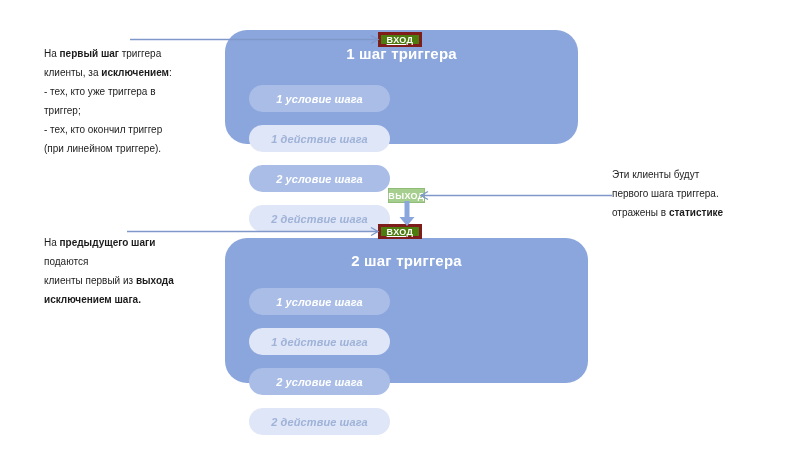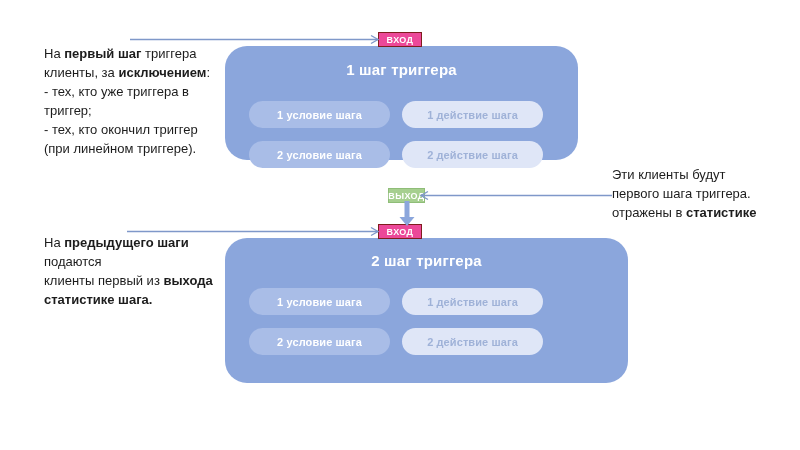--- a/index.html
+++ b/index.html
@@ -21,43 +21,44 @@
     inset: 0;
   }
 
   
   .step-panel {
     position: absolute;
     background: #8ba6dc;
     border-radius: 22px;
     box-sizing: border-box;
   }
-  #step-panel-1 { left: 225px; top: 46px; width: 353px; height: 114px; }
-  #step-panel-2 { left: 225px; top: 238px; width: 403px; height: 145px; }
+  #step-panel-1 { left: 225px; top: 30px; width: 353px; height: 114px; }
+  #step-panel-2 { left: 225px; top: 238px; width: 363px; height: 145px; }
 
   .step-title {
     position: absolute;
     left: 0;
     right: 0;
     text-align: center;
     color: #ffffff;
     font-size: 15px;
     font-weight: bold;
     letter-spacing: 0.2px;
   }
   #step-panel-1 .step-title { top: 15px; }
   #step-panel-2 .step-title { top: 14px; }
 
   .pill-grid {
     position: absolute;
     left: 24px;
     right: 22px;
     display: flex;
     flex-wrap: wrap;
-    gap: 13px 12px;
+    gap: 13px 36px;
+    font-style: italic;
   }
   #step-panel-1 .pill-grid { top: 55px; }
   #step-panel-2 .pill-grid { top: 50px; }
 
   .pill {
     box-sizing: border-box;
     width: 141px;
     height: 27px;
     border-radius: 14px;
     display: flex;
@@ -84,22 +85,23 @@
     align-items: center;
     justify-content: center;
     font-size: 9px;
     font-weight: bold;
     color: #ffffff;
     text-transform: uppercase;
     letter-spacing: 0.4px;
     box-sizing: border-box;
   }
   .badge.entry {
-    background: #ec4899;
-    border: 1px solid #7f1d1d;
+    background: #4d7c0f;
+    border: 3px solid #7f1d1d;
+    text-decoration: underline;
   }
   .badge.exit {
     background: #a6cf8f;
     border: 1px solid #8fbd78;
   }
   #badge-entry-1 { left: 378px; top: 32px; width: 44px; height: 15px; }
   #badge-exit-1  { left: 388px; top: 188px; width: 37px; height: 15px; }
   #badge-entry-2 { left: 378px; top: 224px; width: 44px; height: 15px; }
 
   
@@ -120,21 +122,21 @@
     left: 398px;
     top: 201px;
     width: 18px;
     height: 26px;
   }
   #arrow-exit-to-entry svg { display: block; }
 
   
   .note {
     position: absolute;
-    font-size: 13px;
+    font-size: 10px;
     line-height: 19px;
     color: #1c1c1c;
   }
   .note b { font-weight: bold; }
   #note-first-step   { left: 44px;  top: 44px;  width: 185px; }
   #note-next-steps   { left: 44px;  top: 233px; width: 190px; }
   #note-statistics   { left: 612px; top: 165px; width: 180px; }
 </style>
 </head>
 <body>
@@ -198,21 +200,21 @@
       <div><span>клиенты, за </span><b>исключением</b><span>:</span></div>
       <div><span>- тех, кто уже триггера в</span></div>
       <div><span>триггер;</span></div>
       <div><span>- тех, кто окончил триггер</span></div>
       <div><span>(при линейном триггере).</span></div>
     </div>
   <div class="note" id="note-next-steps">
       <div><span>На </span><b>предыдущего шаги</b></div>
       <div><span>подаются</span></div>
       <div><span>клиенты первый из </span><b>выхода</b></div>
-      <div><b>статистике шага.</b></div>
+      <div><b>исключением шага.</b></div>
     </div>
   <div class="note" id="note-statistics">
       <div><span>Эти  клиенты будут</span></div>
       <div><span>первого шага триггера.</span></div>
       <div><span>отражены в </span><b>статистике</b></div>
     </div>
 
 </div>
 
 </body></html>

